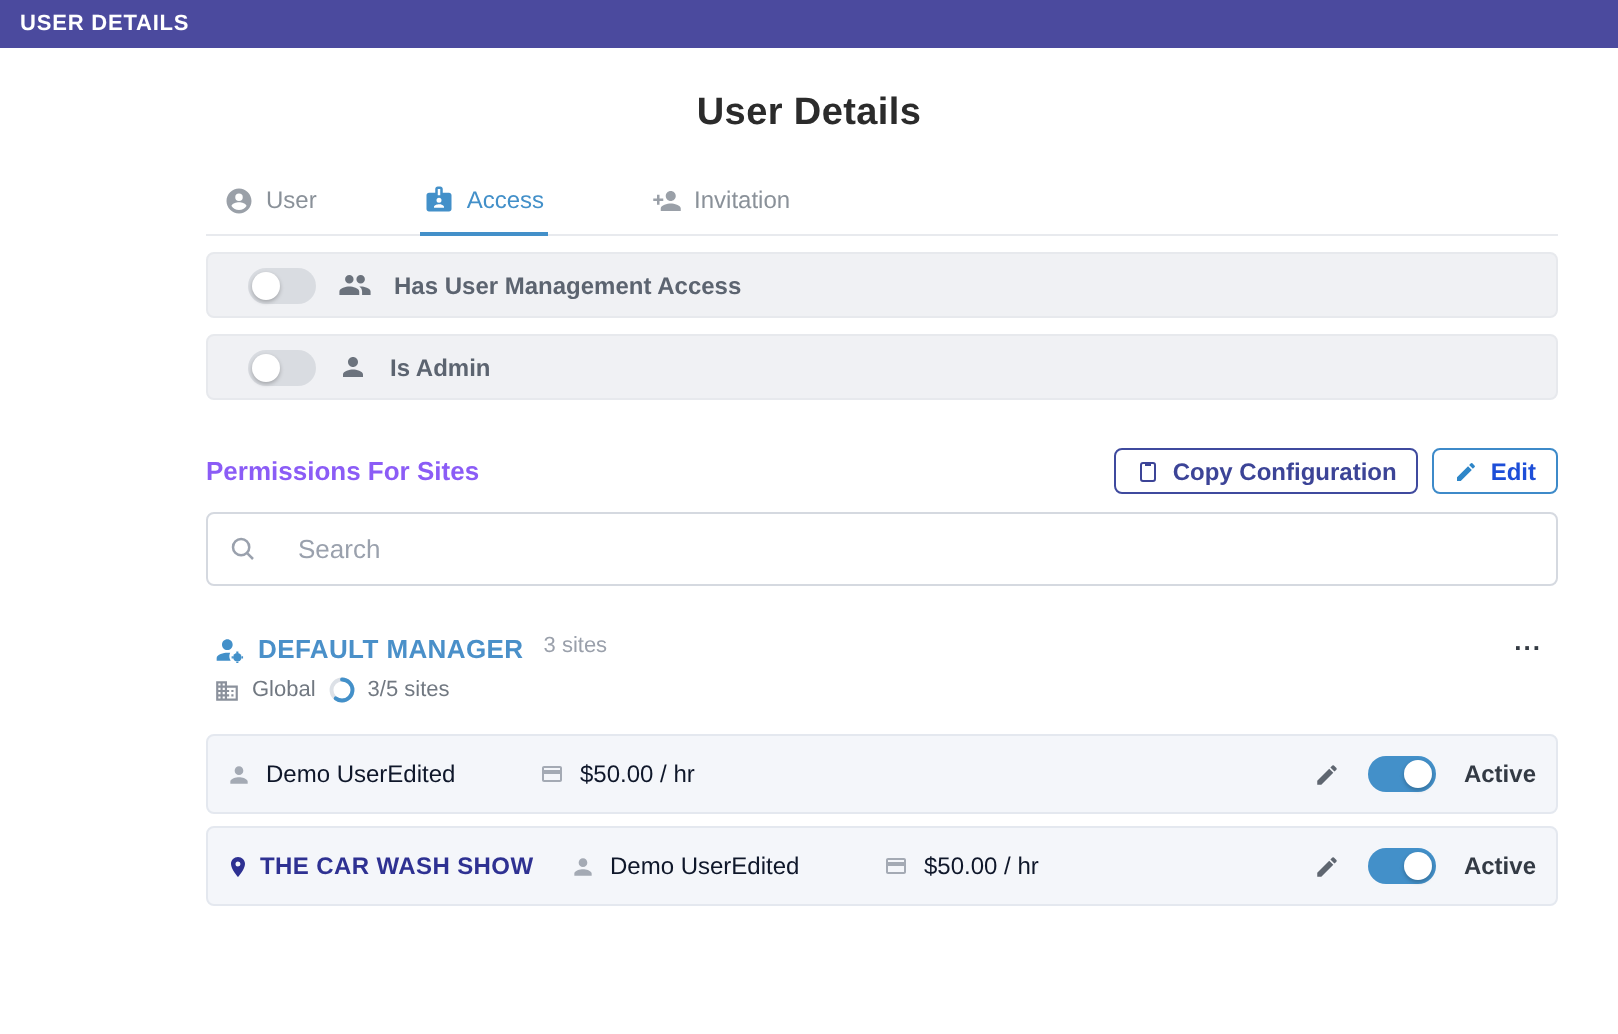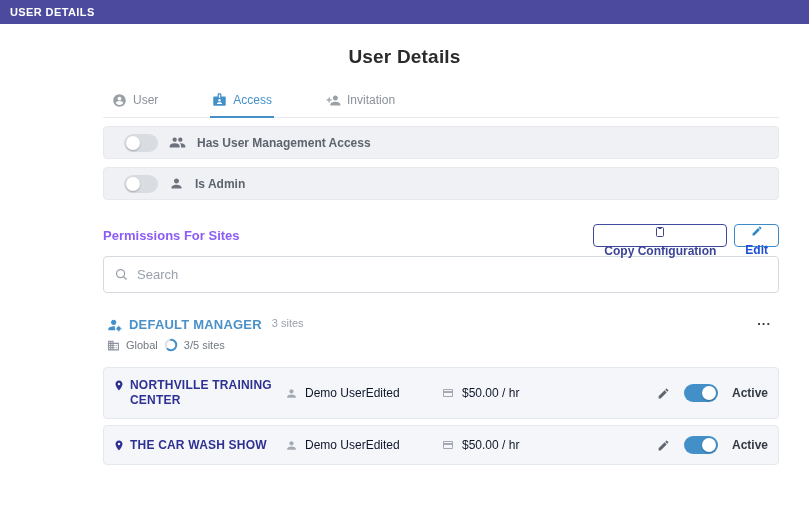--- a/index.html
+++ b/index.html
@@ -35,28 +35,28 @@
   .switch .knob { position:absolute; top:2px; left:2px; width:14px; height:14px; border-radius:50%; background:#fff;
     box-shadow:0 1px 2px rgba(0,0,0,.25); transition:left .1s; }
   .switch.on { background:#4390c9; }
   .switch.on .knob { left:18px; }
 
   
   .perm-head { margin-top:24px; display:flex; align-items:center; }
   .perm-title { font-size:13px; font-weight:600; color:#8b5cf6; }
   .perm-actions { margin-left:auto; display:flex; gap:7px; }
   .btn { display:inline-flex; align-items:center; gap:6px; height:23px; padding:0 10px; background:#fff;
-    border-radius:4px; font-size:12px; font-weight:600; cursor:pointer;flex-direction:column; }
+    border-radius:4px; font-size:12px; font-weight:600; cursor:pointer; }
   .btn-copy { border:1px solid #3f4a9e; color:#3c4497; }
   .btn-copy .icon { color:#3c4497; }
   .btn-edit { border:1px solid #3d8ac9; color:#1d4ed8; }
   .btn-edit .icon { color:#2e86c8; }
 
   
-  .search-box { margin-top:9px; height:37px; border:1px solid #d5d9e0; border-radius:4px; display:flex; align-items:center; padding:0 10px; gap:8px; }
+  .search-box { margin-top:9px; height:37px; border:1px solid #d5d9e0; border-radius:4px; display:flex; align-items:center; padding:0 10px; gap:20px; }
   .search-box .icon { color:#9aa1ad; }
   .search-box input { border:none; outline:none; flex:1; font-size:13px; color:#4b5158; font-family:inherit; background:transparent; }
   .search-box input::placeholder { color:#9aa1ad; }
 
   
   .mgr-head { margin-top:24px; display:flex; gap:6px; padding-left:4px; }
   .mgr-head .icon { color:#4390c9; }
   .mgr-name { font-size:13px; font-weight:bold; color:#4a90c9; letter-spacing:.2px; cursor:pointer; }
   .mgr-count { font-size:11px; color:#9aa0ab; margin-left:4px; }
   .mgr-menu { margin-left:auto; margin-right:8px; color:#343a42; font-size:13px; font-weight:bold; letter-spacing:1px; cursor:pointer; line-height:8px; }
@@ -202,28 +202,20 @@
       <svg width="14" height="14" viewBox="0 0 16 16">
           <circle cx="8" cy="8" r="6" fill="none" stroke="#dde1e7" stroke-width="2.2"></circle>
           <circle cx="8" cy="8" r="6" fill="none" stroke="#4390c9" stroke-width="2.2" stroke-dasharray="22.6 37.7" transform="rotate(-90 8 8)" stroke-linecap="round"></circle>
         </svg>
     </span>
     <span>3/5 sites</span>
   </div>
 
 
   <div class="site-row first">
-    <div class="site-name-wrap">
-      <span class="icon">
-        <svg width="12" height="13" viewBox="0 0 24 24" fill="currentColor">
-            <path d="M12 2C8.13 2 5 5.13 5 9c0 5.25 7 13 7 13s7-7.75 7-13c0-3.87-3.13-7-7-7zm0 9.5a2.5 2.5 0 1 1 0-5 2.5 2.5 0 0 1 0 5z"></path>
-          </svg>
-      </span>
-      <span class="site-name">NORTHVILLE TRAINING CENTER</span>
-    </div>
     <div class="site-col site-user">
       <span class="icon">
         <svg width="13" height="13" viewBox="0 0 24 24" fill="currentColor">
             <path d="M12 12c2.21 0 4-1.79 4-4s-1.79-4-4-4-4 1.79-4 4 1.79 4 4 4zm0 2c-2.67 0-8 1.34-8 4v2h16v-2c0-2.66-5.33-4-8-4z"></path>
           </svg>
       </span>
       <span>Demo UserEdited</span>
     </div>
     <div class="site-col site-rate">
       <span class="icon">

